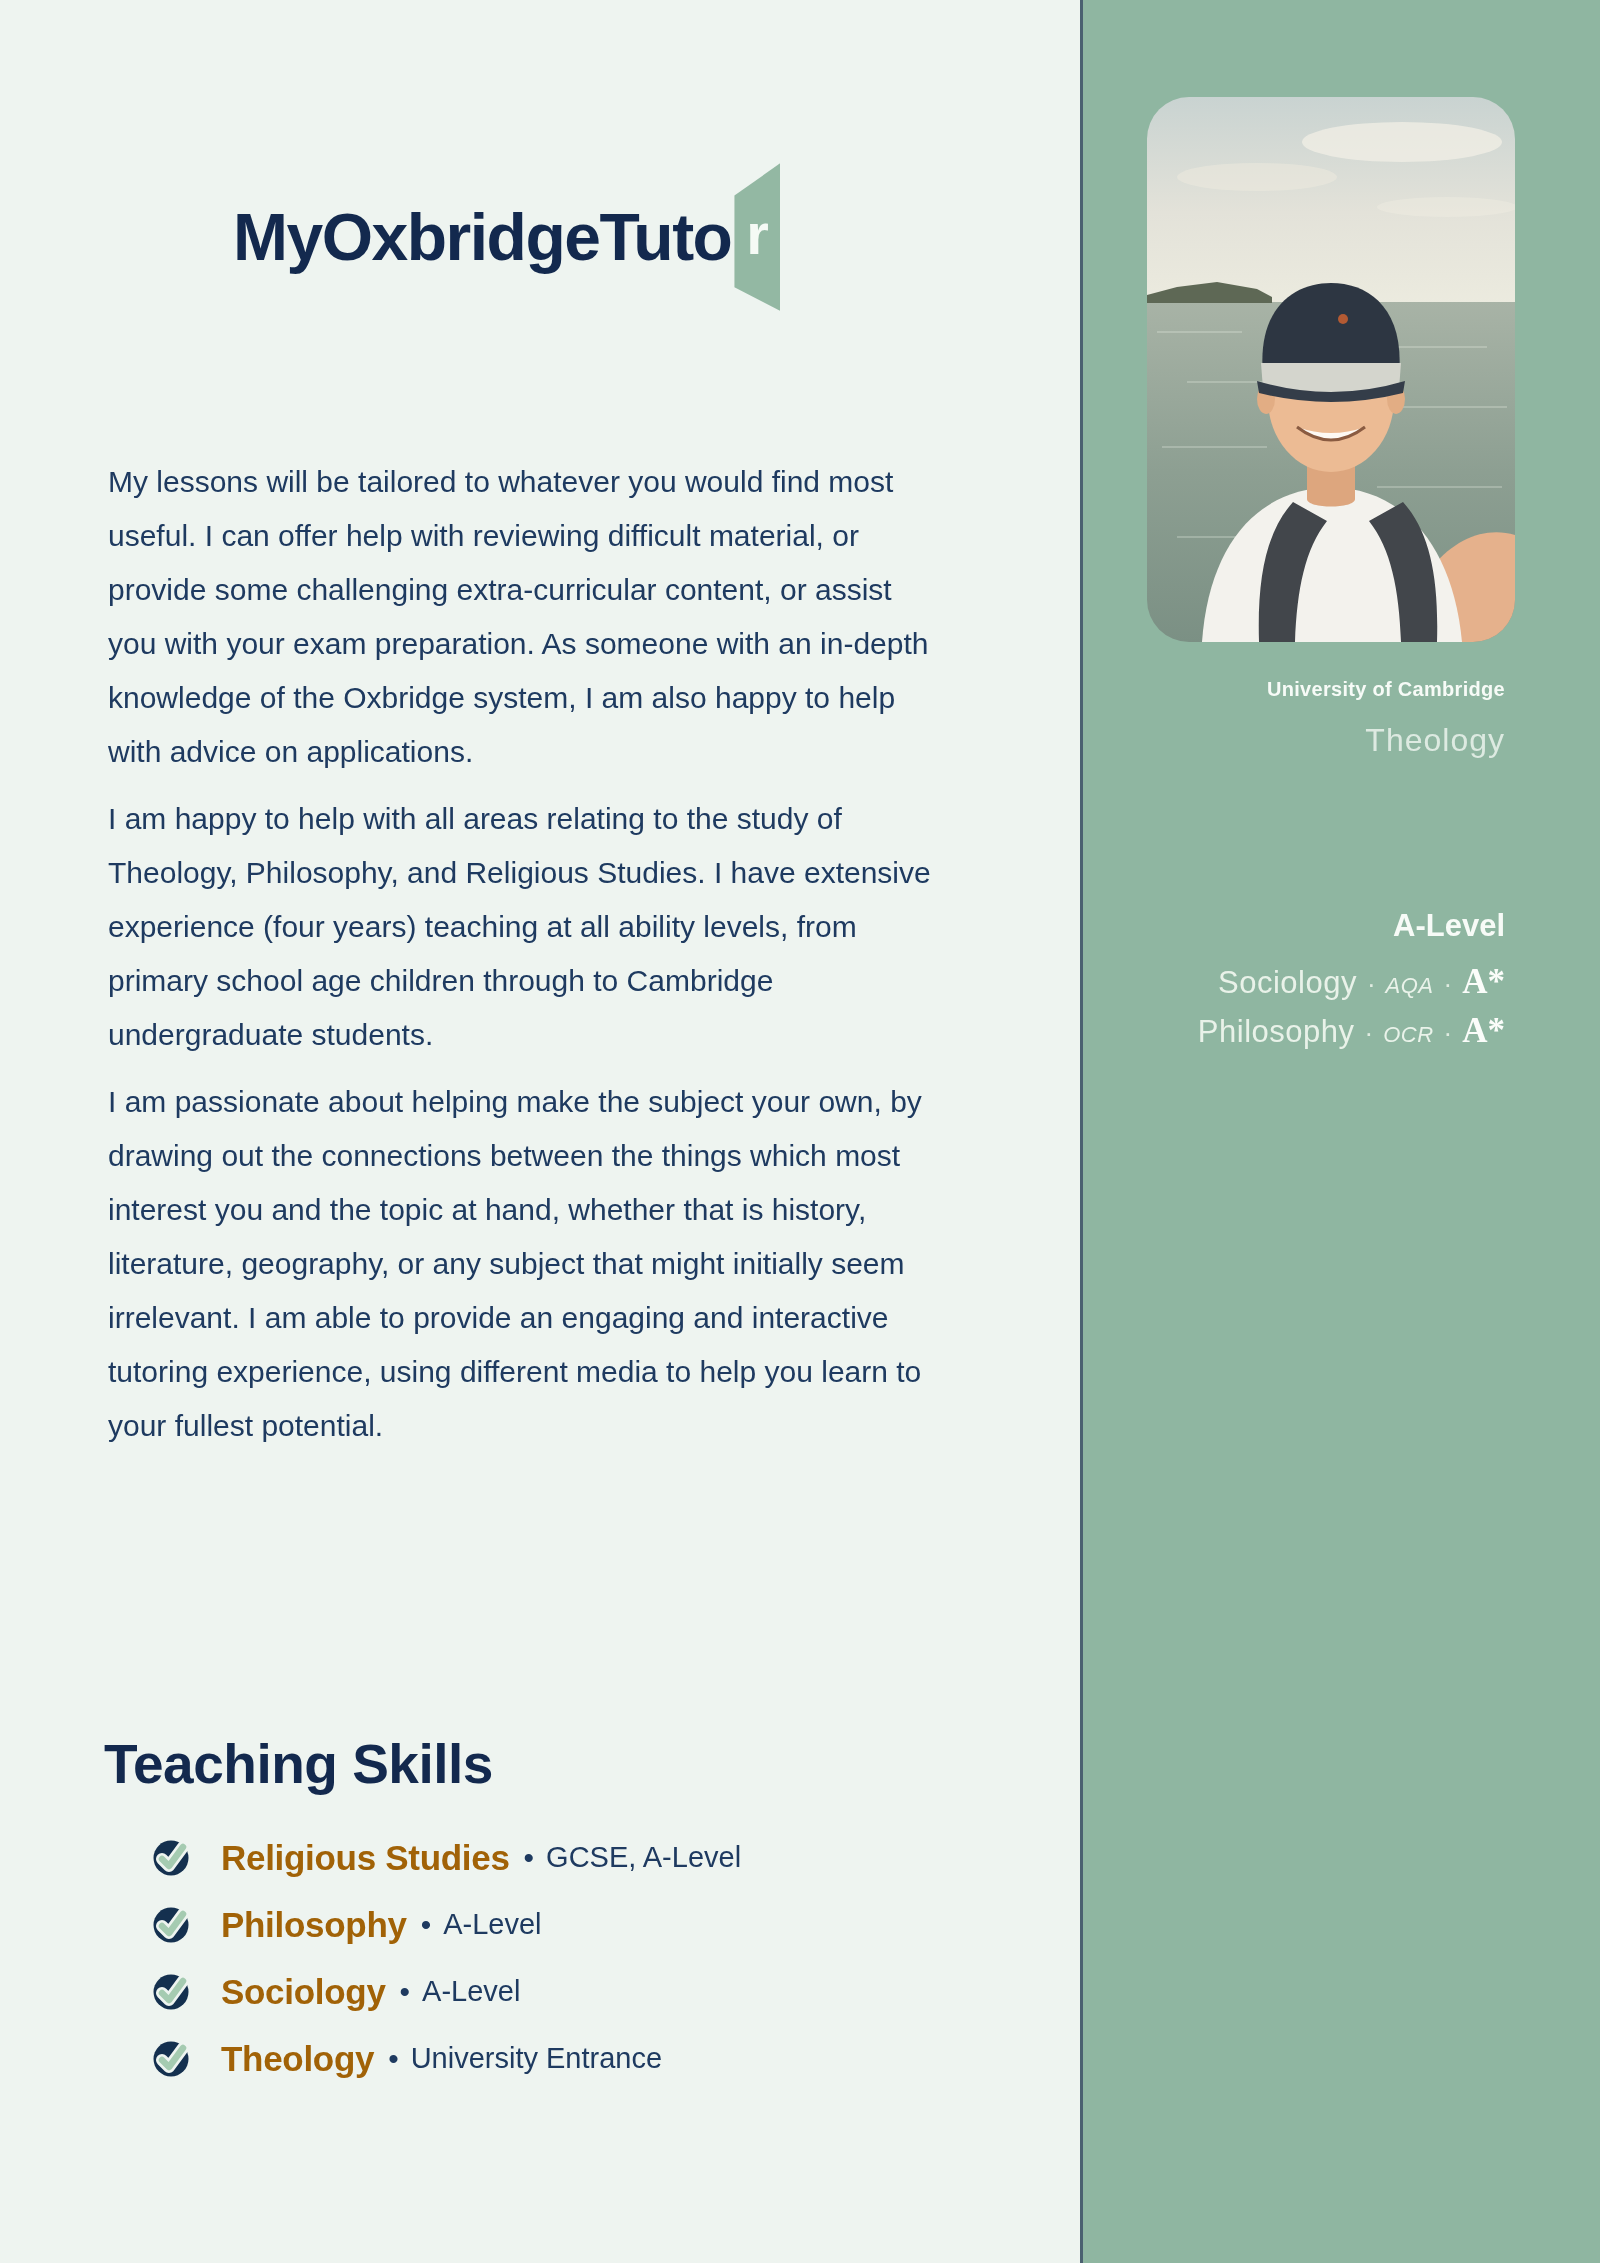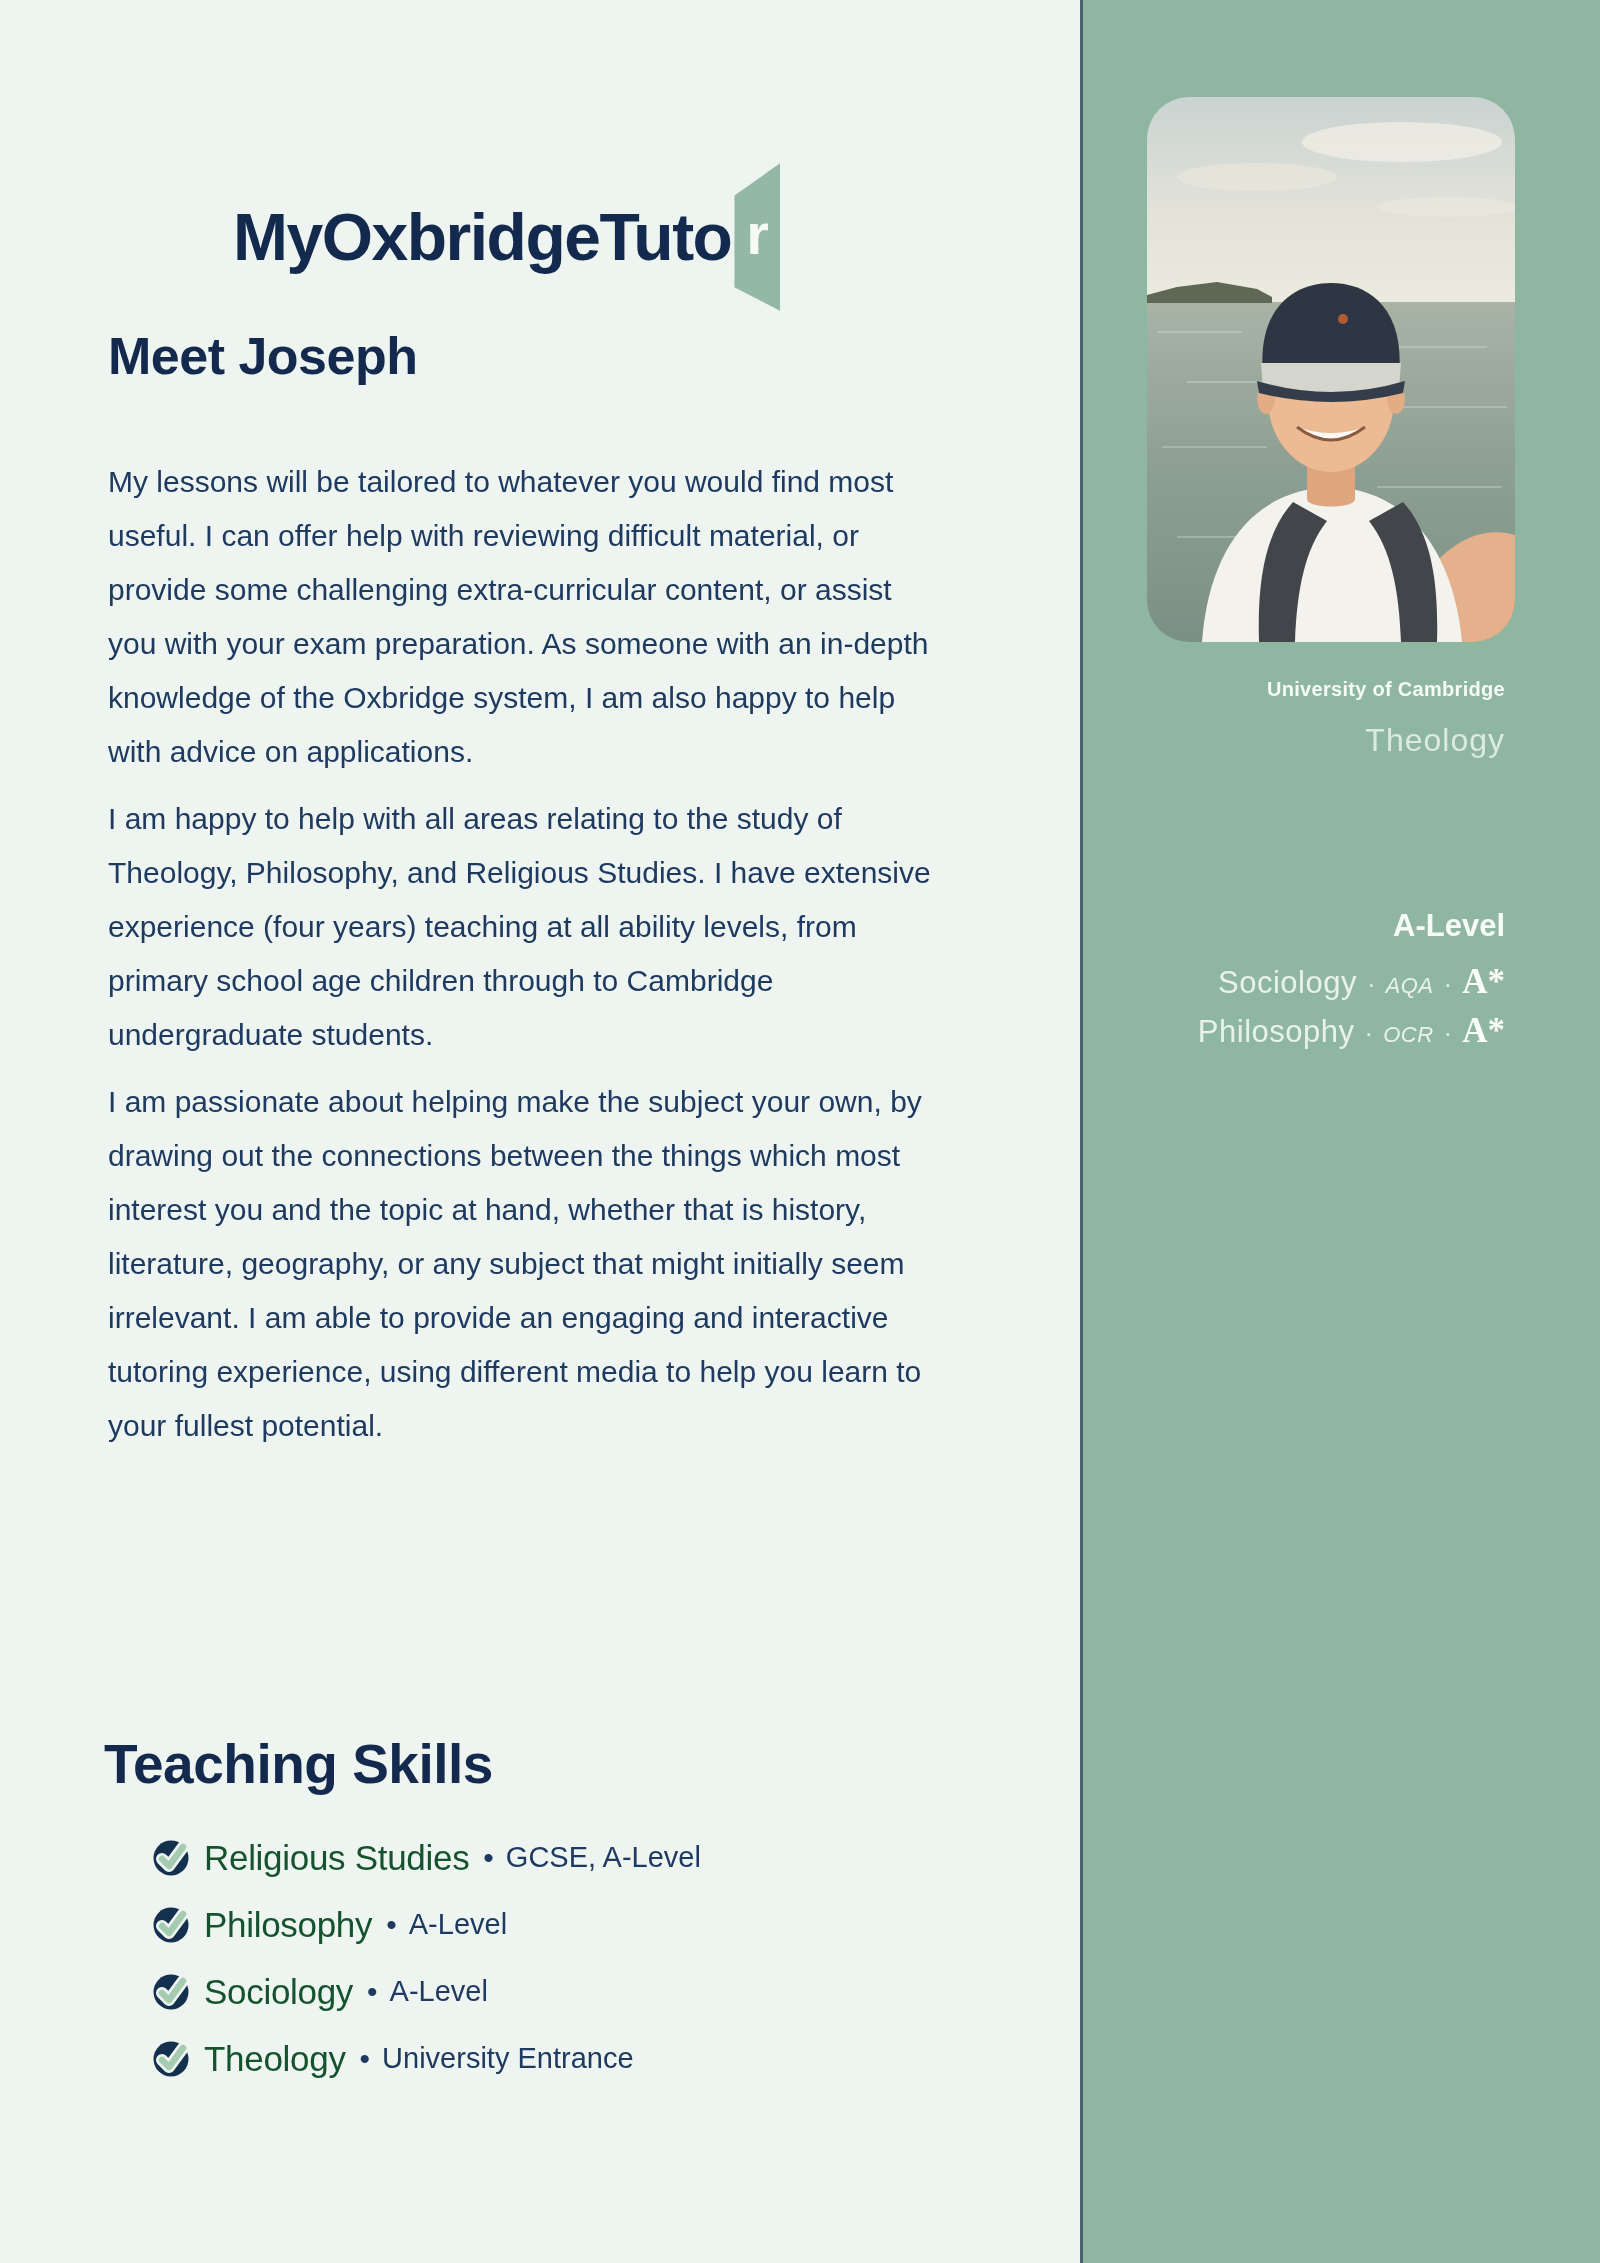--- a/index.html
+++ b/index.html
@@ -86,25 +86,25 @@
     position: absolute;
     left: 152px; top: 1824px;
   }
   .skill-row {
     display: flex;
     align-items: center;
     height: 67px;
   }
   .skill-icon { width: 40px; height: 40px; flex: 0 0 40px; }
   .skill-subject {
-    margin-left: 12px;
+    margin-left: 29px;
     font-size: 35px;
-    font-weight: 400;
+    font-weight: 700;
     letter-spacing: -0.3px;
-    color: #14532d;
+    color: #a16207;
     white-space: nowrap;
   }
   .skill-bullet {
     margin: 0 12px 0 14px;
     font-size: 30px;
     color: #1e3a60;
   }
   .skill-levels {
     font-size: 29px;
     color: #1e3a60;
@@ -201,21 +201,20 @@
 
   <div class="main">
 
     <div class="logo">
       <span class="logo-text">MyOxbridgeTuto</span>
       <span class="logo-mark">
         <span class="r">r</span>
       </span>
     </div>
 
-    <h1 class="meet-heading">Meet Joseph</h1>
 
     <div class="bio">
       <p>My lessons will be tailored to whatever you would find most useful. I can offer help with reviewing difficult material, or provide some challenging extra-curricular content, or assist you with your exam preparation. As someone with an in-depth knowledge of the Oxbridge system, I am also happy to help with advice on applications.</p>
       <p>I am happy to help with all areas relating to the study of Theology, Philosophy, and Religious Studies. I have extensive experience (four years) teaching at all ability levels, from primary school age children through to Cambridge undergraduate students.</p>
       <p>I am passionate about helping make the subject your own, by drawing out the connections between the things which most interest you and the topic at hand, whether that is history, literature, geography, or any subject that might initially seem irrelevant. I am able to provide an engaging and interactive tutoring experience, using different media to help you learn to your fullest potential.</p>
     </div>
 
     <h2 class="skills-heading">Teaching Skills</h2>
 
     <div class="skills-list">

